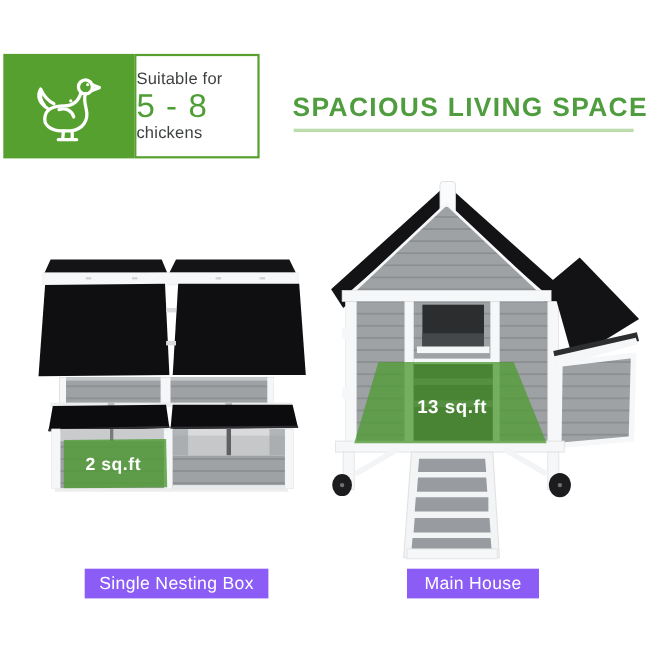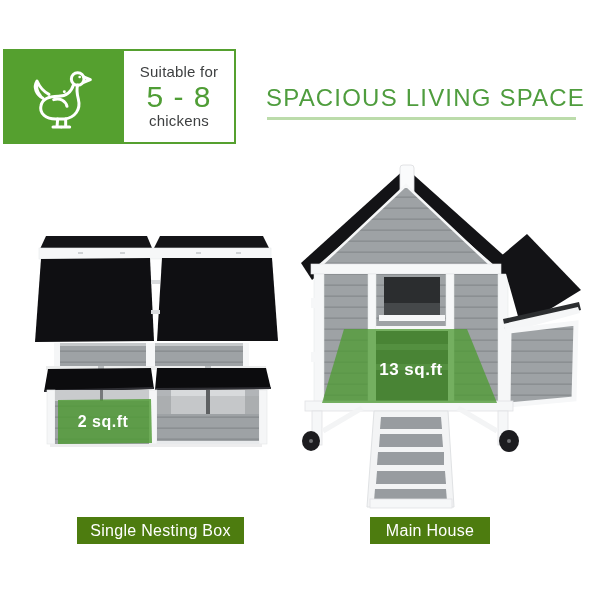--- a/index.html
+++ b/index.html
@@ -5,29 +5,29 @@
   html,body{margin:0;padding:0}
   body{
     width:600px;height:600px;position:relative;overflow:hidden;
     background:#ffffff;font-family:"Liberation Sans",sans-serif;
   }
   
   .badge{position:absolute;left:3px;top:49px;height:95px;display:flex}
   .badge-square{width:119px;height:95px;background:#55a02f;display:flex;align-items:center;justify-content:center}
   .badge-square svg{width:86px;height:80px}
   .badge-info{width:110px;height:91px;border:2px solid #55a02f;background:#fff;
-    display:flex;flex-direction:column;align-items:center;justify-content:center}
+    display:flex;flex-direction:column;justify-content:center}
   .badge-line{font-size:15px;color:#3d3f40;letter-spacing:.2px;line-height:1.2}
   .badge-range{font-size:30px;font-weight:normal;color:#4f9d35;line-height:1.05;letter-spacing:1px}
   
-  .title{position:absolute;left:266px;top:84px;font-size:24px;font-weight:normal;
+  .title{position:absolute;left:266px;top:84px;font-size:24px;font-weight:bold;
     color:#4f9d3e;letter-spacing:1.2px;white-space:nowrap}
   .title-underline{position:absolute;left:267px;top:117px;width:309px;height:3px;background:#bcdcab}
   
-  .caption{position:absolute;height:27px;background:#4d7c0f;color:#fff;font-size:16px;
+  .caption{position:absolute;height:27px;background:#8b5cf6;color:#fff;font-size:16px;
     display:flex;align-items:center;justify-content:center;letter-spacing:.3px}
   .caption.nesting{left:77px;top:517px;width:167px}
   .caption.main{left:370px;top:517px;width:120px}
   
   svg.illus{position:absolute;left:0;top:0;width:600px;height:600px}
   .ov-text{font-family:"Liberation Sans",sans-serif;font-weight:bold;fill:#ffffff;letter-spacing:.5px}
 </style>
 </head>
 <body>
 

